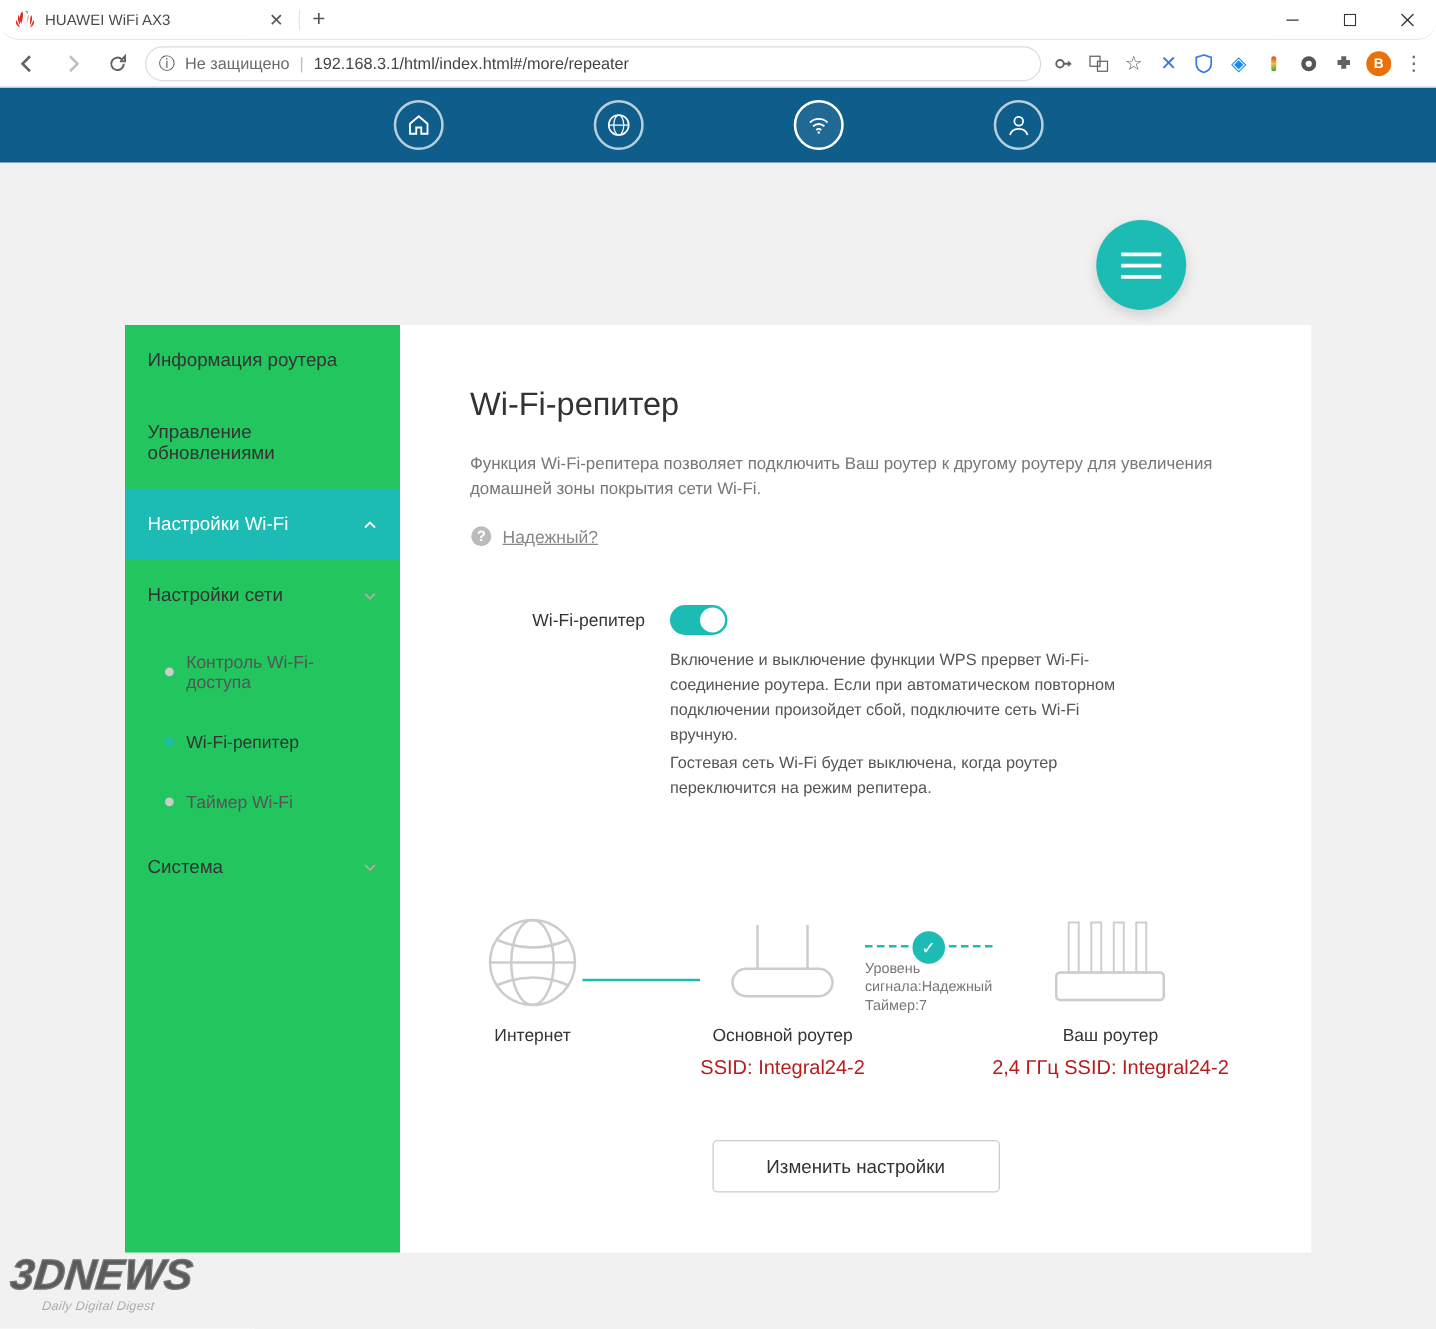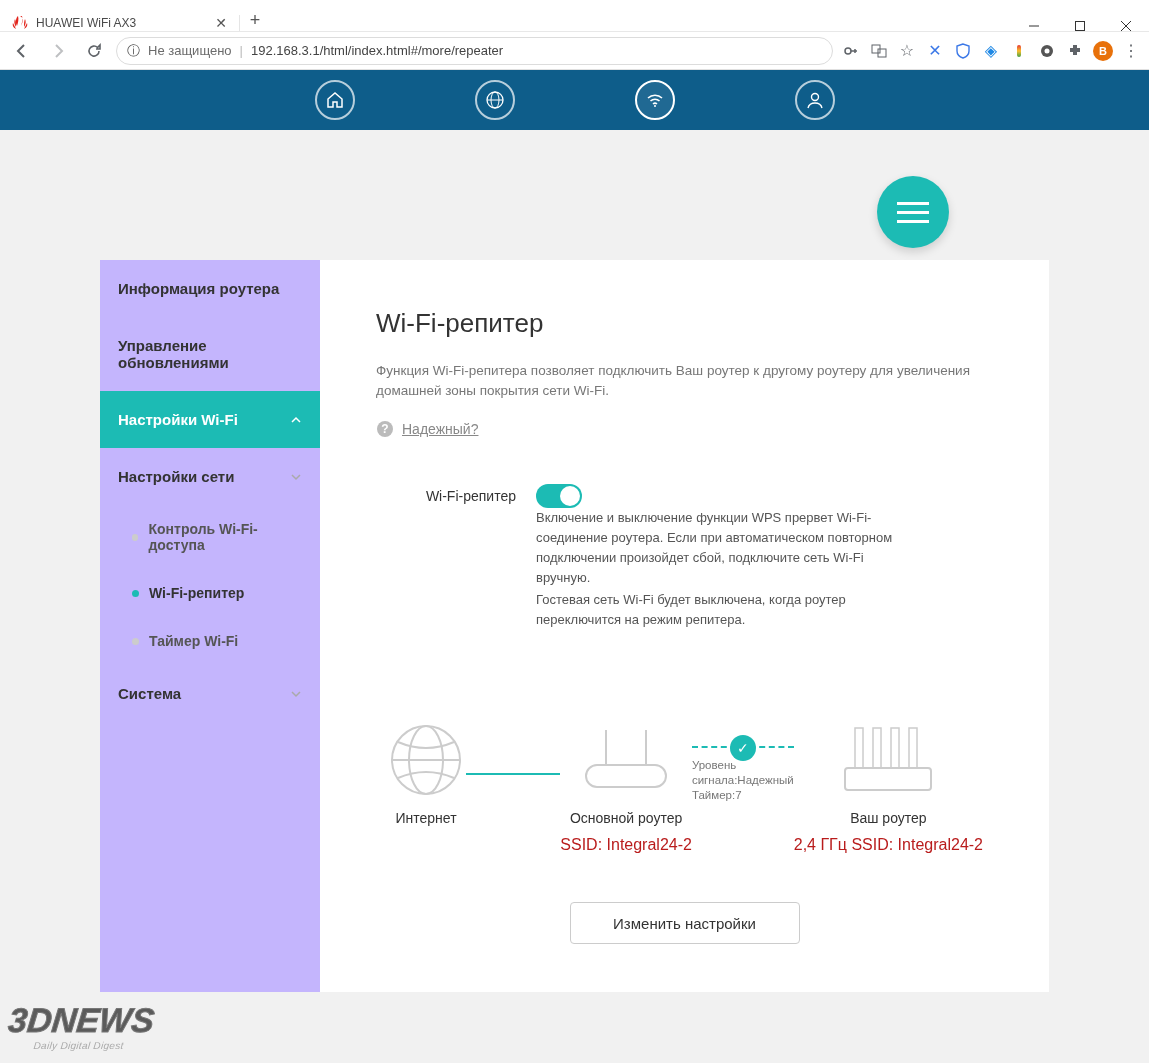--- a/index.html
+++ b/index.html
@@ -1,19 +1,19 @@
 <!DOCTYPE html>
 <html><head>
 <meta charset="utf-8">
 <style>
   * { margin:0; padding:0; box-sizing:border-box; font-family:"Segoe UI",Arial,sans-serif; }
   body { background:#fff; width:1149px; height:1063px; overflow:hidden; }
 
   
-  .titlebar { height:32px; background:#fff; display:flex; align-items:flex-end; border-bottom:1px solid #e8e8e8; }
+  .titlebar { height:32px; background:#fff; display:flex; align-items:center; border-bottom:1px solid #e8e8e8;border-radius:15px; }
   .tab { display:flex; align-items:center; gap:8px; padding:0 12px; min-width:240px; background:#fff; border-right:1px solid #e5e5e5; position:relative; }
   .tab .favicon { width:16px; height:16px; display:flex; align-items:center; justify-content:center; }
   .tab .title { font-size:12px; color:#4a4a4a; flex:1; white-space:nowrap; overflow:hidden; text-overflow:ellipsis; }
   .tab .close { font-size:14px; color:#555; cursor:pointer; }
   .newtab { width:30px; display:flex; align-items:center; justify-content:center; color:#555; font-size:18px; cursor:pointer; }
   .winctrl { margin-left:auto; display:flex; }
   .winbtn { width:46px; display:flex; align-items:center; justify-content:center; color:#333; cursor:pointer; }
 
   .toolbar { height:38px; display:flex; align-items:center; gap:8px; padding:0 8px; border-bottom:1px solid #e0e0e0; }
   .tbtn { width:28px; height:28px; display:flex; align-items:center; justify-content:center; color:#5f6368; border-radius:50%; cursor:pointer; }
@@ -26,42 +26,42 @@
 
   
   .page { height:calc(1063px - 70px); overflow:hidden; position:relative; background:#f1f1f1; }
   .header { height:60px; background:#0e5d8a; display:flex; align-items:center; justify-content:center; gap:120px; }
   .hic { width:40px; height:40px; border:2px solid rgba(255,255,255,0.7); border-radius:50%; display:flex; align-items:center; justify-content:center; color:#fff; cursor:pointer; }
   .hic.active { border-color:#fff; background:rgba(255,255,255,0.08); }
   .hamburger { position:absolute; top:106px; right:200px; width:72px; height:72px; border-radius:50%; background:#1cbbb4; display:flex; flex-direction:column; align-items:center; justify-content:center; gap:6px; cursor:pointer; box-shadow:0 4px 10px rgba(0,0,0,0.15); }
   .hamburger span { display:block; width:32px; height:3px; background:#fff; }
 
   .content { display:flex; gap:0; padding:130px 100px 0 100px; }
-  .sidebar { width:220px; background:#c4b5fd;font-weight:bold; }
+  .sidebar { width:220px; background:#22c55e; }
   .sitem { padding:20px 18px; font-size:15px; color:#333; cursor:pointer; position:relative; }
   .sitem.grp { display:flex; align-items:center; justify-content:space-between; }
   .sitem.grp .chev { color:#aaa; }
   .sitem.active { background:#1cbbb4; color:#fff; }
   .sub { padding:16px 18px 16px 32px; font-size:14px; color:#555; cursor:pointer; display:flex; align-items:center; gap:10px; }
   .sub .dot { width:7px; height:7px; border-radius:50%; background:#ccc; }
   .sub.sel .dot { background:#1cbbb4; }
   .sub.sel { color:#333; }
 
   .panel { flex:1; background:#fff; padding:48px 56px; }
   .ptitle { font-size:26px; color:#333; font-weight:400; margin-bottom:22px; }
   .pdesc { font-size:13.5px; color:#777; line-height:1.5; margin-bottom:18px; }
   .details { display:flex; align-items:center; gap:8px; color:#888; font-size:14px; cursor:pointer; margin-bottom:46px; }
   .details span:last-child { text-decoration:underline; }
 
   .row { display:flex; gap:20px; margin-bottom:8px; }
   .rlabel { width:140px; text-align:right; font-size:14px; color:#333; padding-top:4px; }
   .rbody { flex:1; }
   .toggle { width:46px; height:24px; border-radius:12px; background:#1cbbb4; position:relative; cursor:pointer; }
   .toggle::after { content:""; position:absolute; top:2px; right:2px; width:20px; height:20px; background:#fff; border-radius:50%; }
-  .note { font-size:13px; color:#555; line-height:1.55; max-width:380px; }
+  .note { font-size:13px; color:#555; line-height:1.55; margin-top:10px; max-width:380px; }
 
   .diagram { display:flex; align-items:flex-start; justify-content:space-between; margin-top:90px; padding:0 10px; }
   .node { display:flex; flex-direction:column; align-items:center; gap:10px; font-size:14px; color:#333; text-align:center; }
   .node .sub1 { font-size:16px; color:#b91c1c; }
   .conn { flex:1; position:relative; height:80px; display:flex; flex-direction:column; align-items:center; justify-content:center; }
   .solidline { width:100%; border-top:2px solid #1cbbb4; margin-top:28px; }
   .dashline { width:100%; border-top:2px dashed #1cbbb4; margin-top:28px; }
   .check { width:26px; height:26px; border-radius:50%; background:#1cbbb4; position:absolute; top:15px; left:calc(50% - 13px); display:flex; align-items:center; justify-content:center; color:#fff; font-size:14px; }
   .siginfo { font-size:11.5px; color:#777; line-height:1.3; margin-top:10px; }
 

